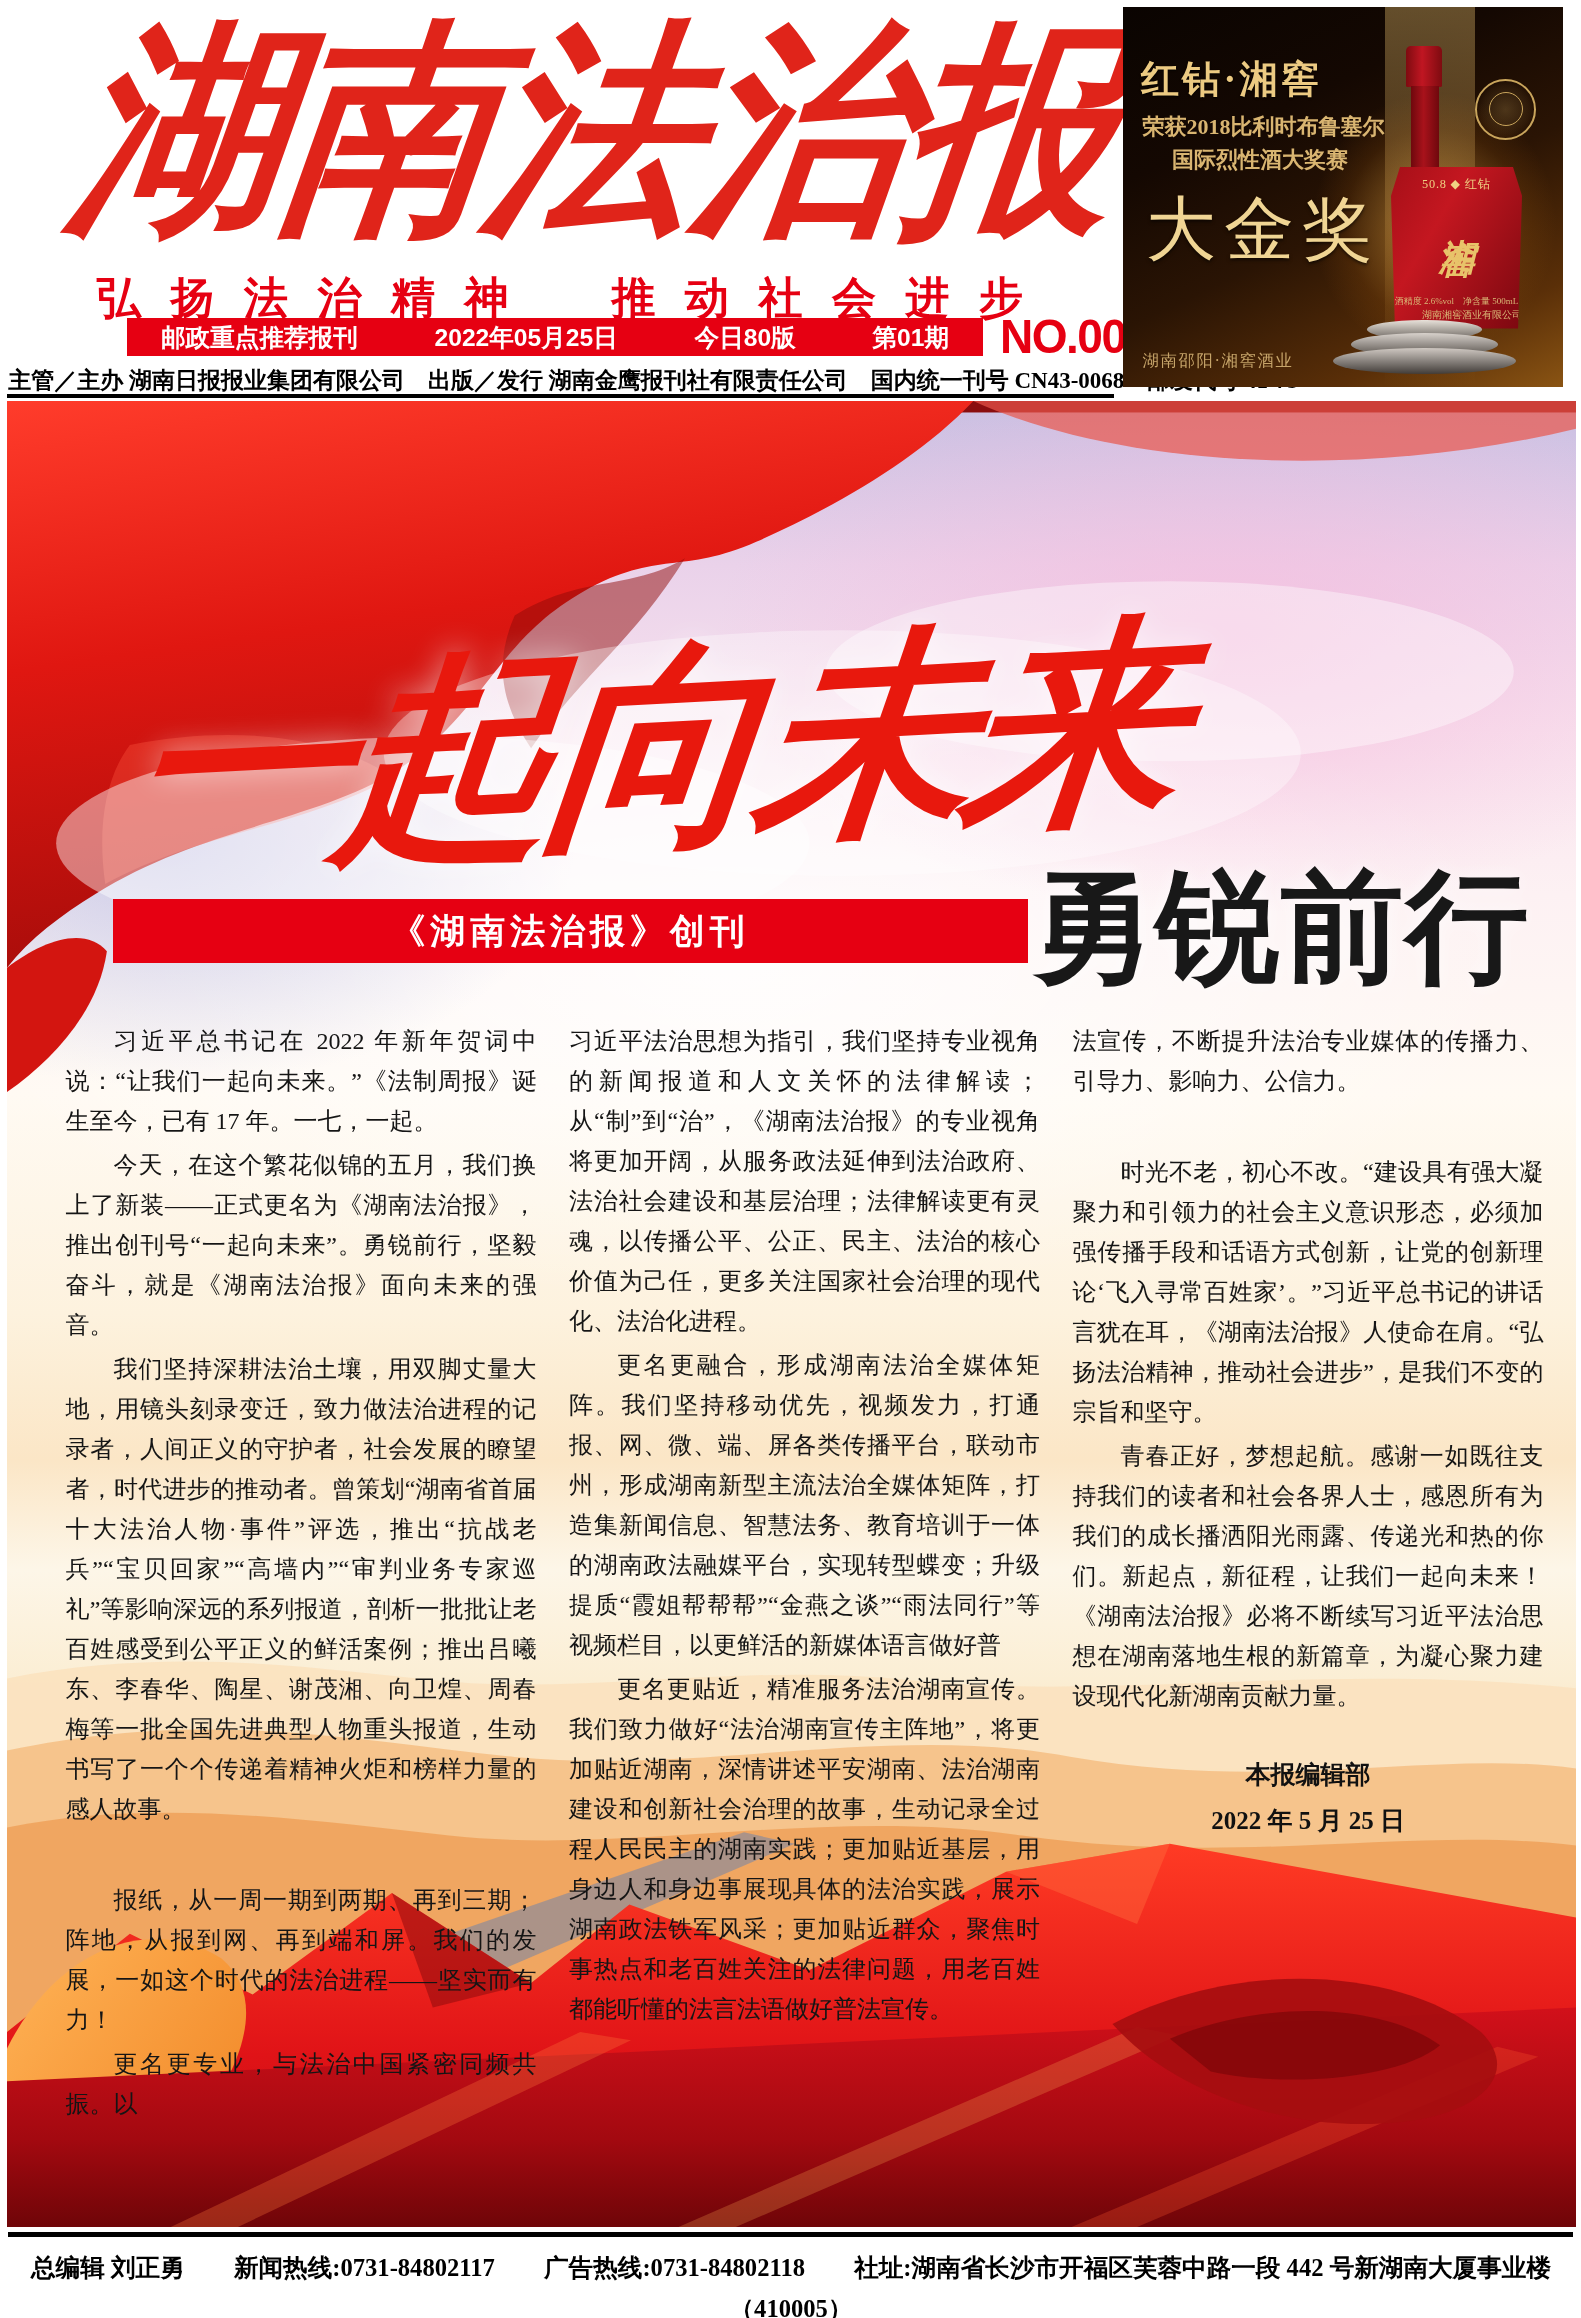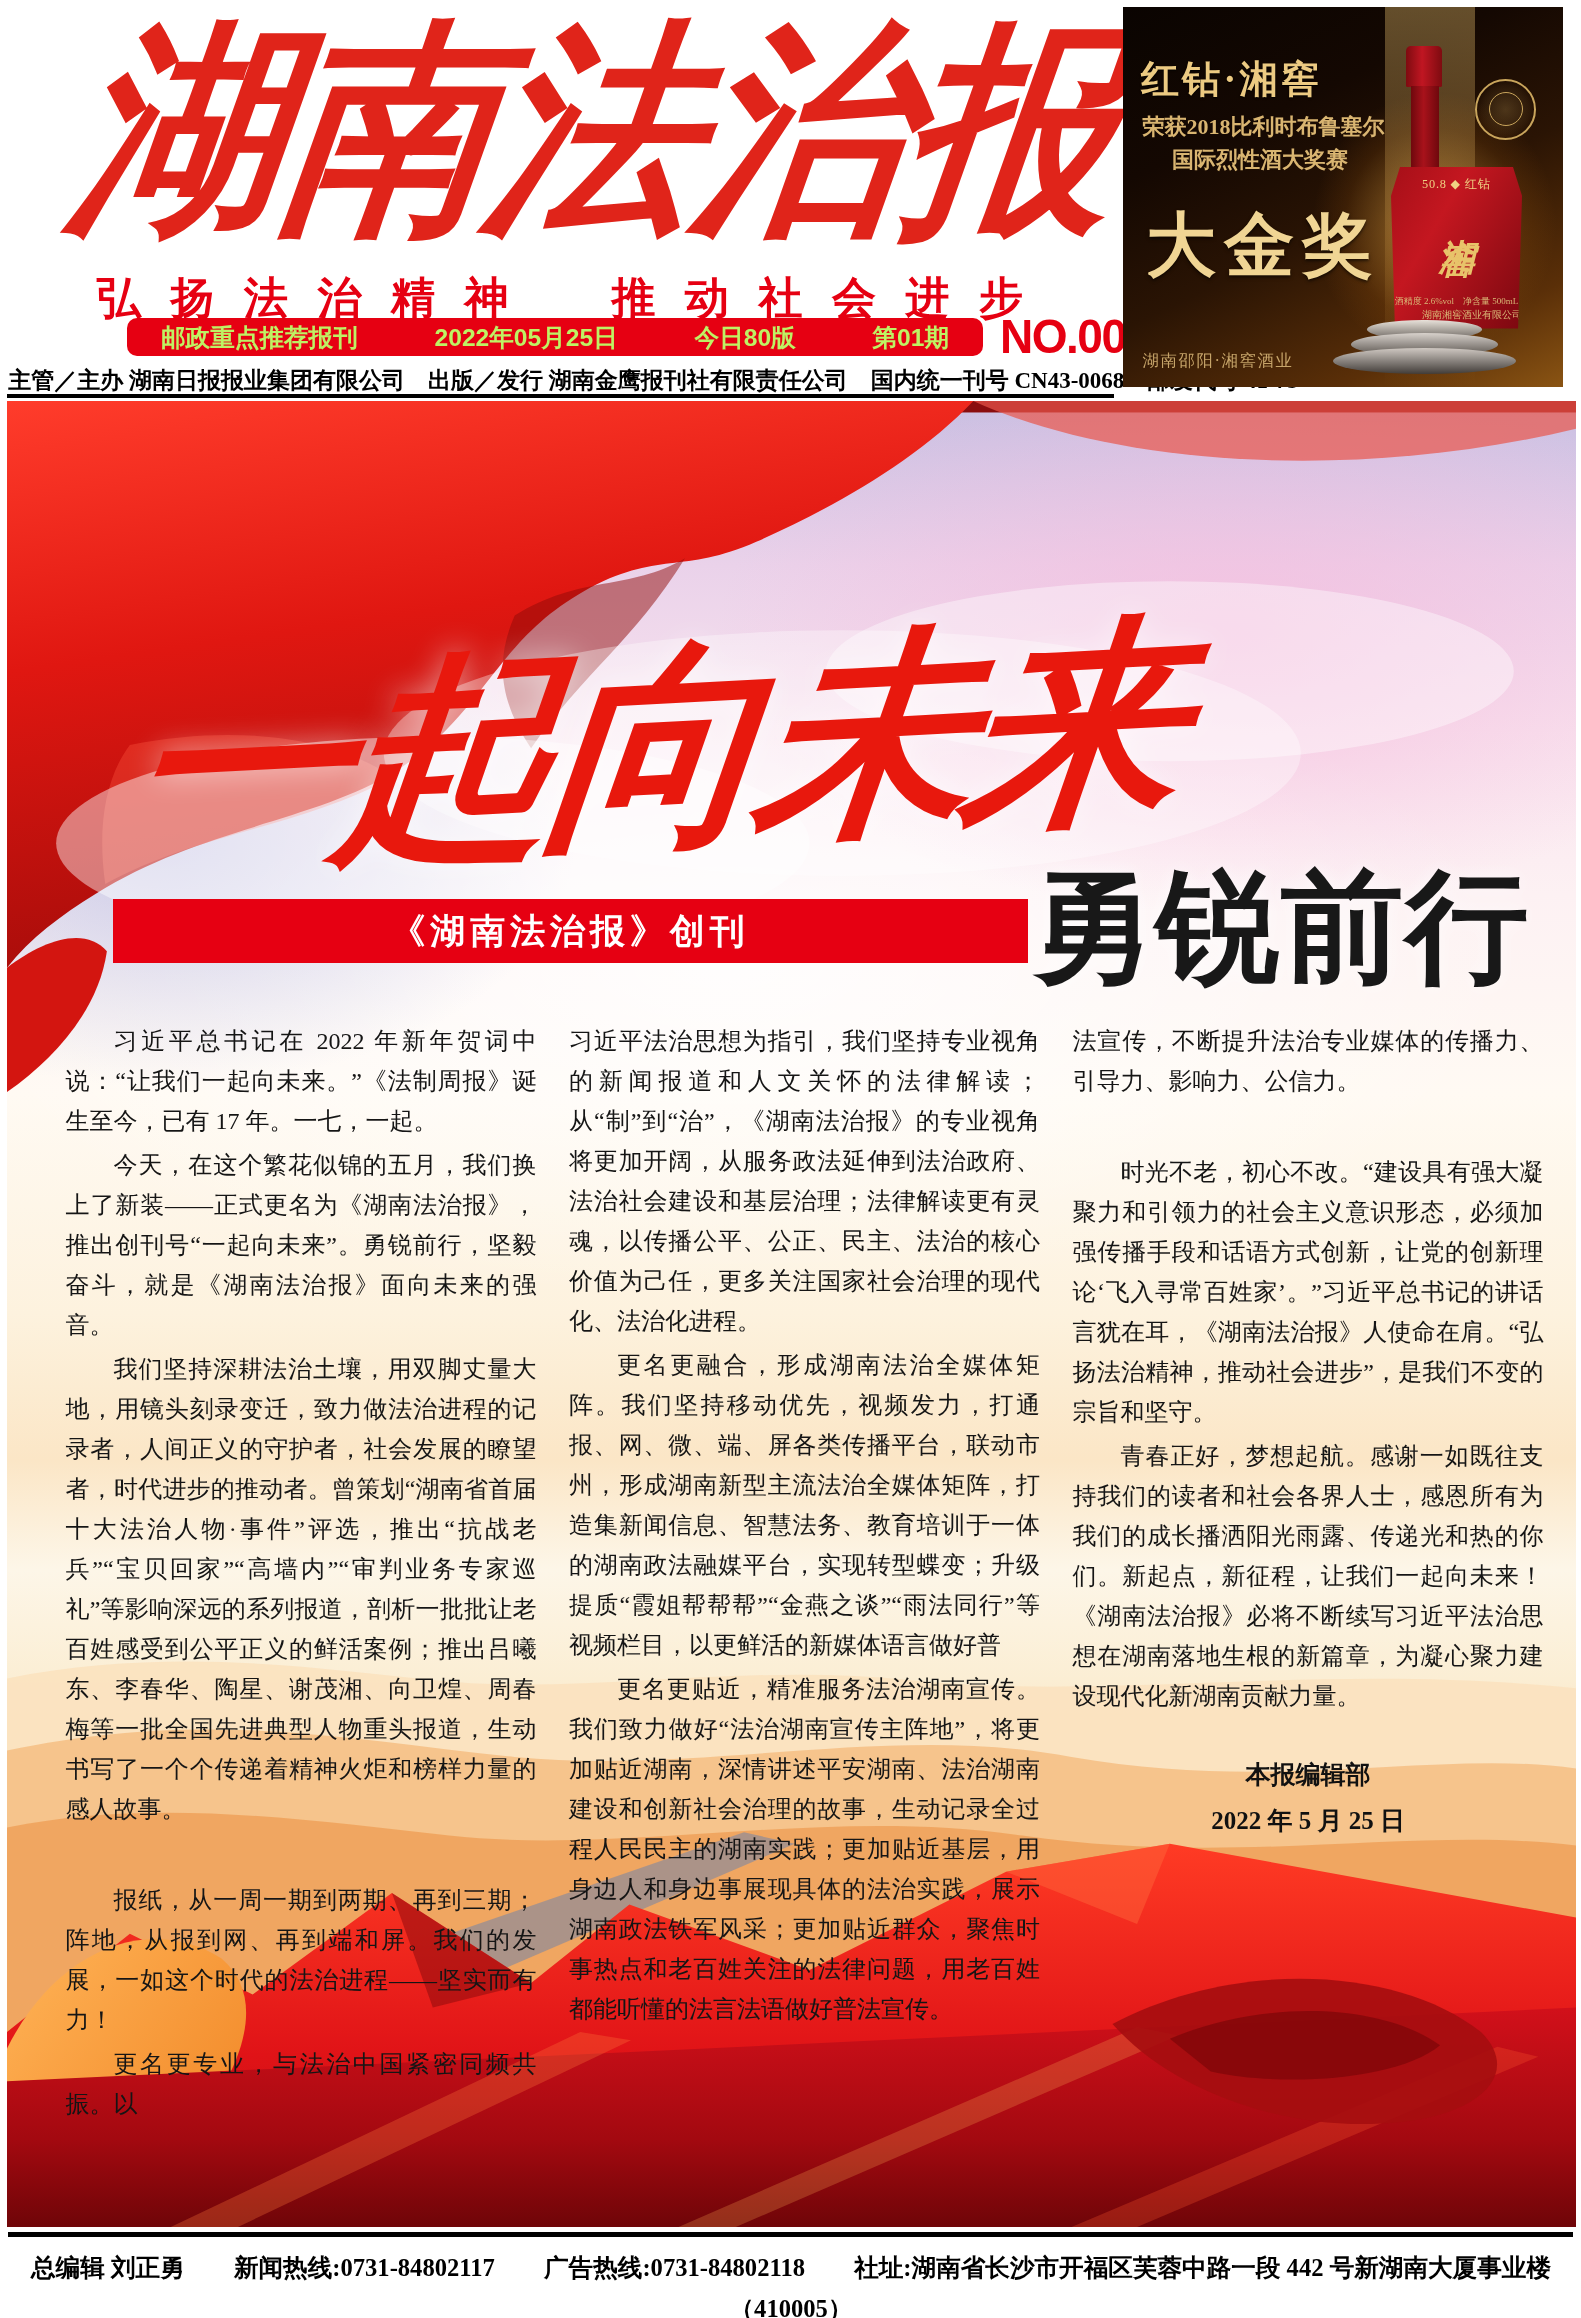--- a/index.html
+++ b/index.html
@@ -8,41 +8,41 @@
 
   
   .title-calligraphy{position:absolute;left:75px;top:-9.8px;width:1056px;height:278px;
     font-size:211px;line-height:278px;font-weight:bold;font-style:italic;white-space:nowrap;
     color:#e0241a;transform:skewX(-7deg) scaleY(1.08);transform-origin:left center;
     letter-spacing:-3.3px;font-family:"DejaVu Serif","Liberation Serif",serif;}
   .slogan{position:absolute;left:97px;top:269px;font-size:44px;font-weight:900;color:#e60012;
     letter-spacing:29.5px;white-space:nowrap;font-family:"Liberation Sans","DejaVu Sans",sans-serif;}
   .info-bar{position:absolute;left:127px;top:318px;width:856px;height:38px;background:#e60012;
     display:flex;align-items:center;justify-content:space-between;padding:0 34px;box-sizing:border-box;
-    color:#bef264;font-weight:bold;font-size:24.6px;font-family:"Liberation Sans","DejaVu Sans",sans-serif;white-space:nowrap;border-radius:10px;}
+    color:#ffffff;font-weight:bold;font-size:24.6px;font-family:"Liberation Sans","DejaVu Sans",sans-serif;white-space:nowrap;}
   .issue-no{position:absolute;left:1000px;top:308px;font-size:49px;font-weight:900;color:#e60012;
     font-family:"Liberation Sans","DejaVu Sans",sans-serif;transform:scaleX(.94);transform-origin:left;letter-spacing:-1.6px;}
   .publisher{position:absolute;left:8.2px;top:365px;width:1105px;font-size:23px;font-weight:bold;
     color:#000;white-space:nowrap;}
   .rule{position:absolute;background:#000;}
   .rule-top{left:6.5px;top:394px;width:1107px;height:4.1px;}
   .rule-bottom{left:8.2px;top:2232px;width:1565px;height:4.9px;}
 
   
   .ad{position:absolute;left:1123px;top:6.5px;width:440px;height:380px;overflow:hidden;
       background:linear-gradient(155deg,#0a0401 0%,#140802 30%,#2a1404 55%,#5a2f08 82%,#8a5413 100%);}
   .ad-glow{position:absolute;left:164px;top:24.6px;width:295px;height:352px;
       background:radial-gradient(ellipse 55% 50% at 50% 55%,rgba(255,190,80,.55),rgba(160,90,15,.18) 55%,rgba(0,0,0,0) 75%);}
   .ad-beam{position:absolute;left:262px;top:0;width:90px;height:380px;
       background:linear-gradient(180deg,rgba(255,210,120,.35),rgba(255,190,90,.12) 70%,rgba(255,190,90,0));}
   .ad-brand{position:absolute;left:18px;top:47px;font-size:38px;font-weight:900;color:#ecca82;
       letter-spacing:3.3px;text-shadow:0 0.8px 1.6px #000;}
   .ad-award1{position:absolute;left:19.6px;top:105px;font-size:22px;font-weight:bold;color:#d9b571;}
   .ad-award2{position:absolute;left:49px;top:138px;font-size:22px;font-weight:bold;color:#d9b571;}
-  .ad-gold{position:absolute;left:23px;top:192px;font-size:70px;font-weight:700;color:#f0d594;
+  .ad-gold{position:absolute;left:23px;top:176px;font-size:70px;font-weight:400;color:#f0d594;
       letter-spacing:8.2px;text-shadow:0 1.6px 3.3px rgba(0,0,0,.6);
       font-family:"Liberation Sans","DejaVu Sans",sans-serif;}
   .ad-company{position:absolute;left:19.6px;bottom:14.7px;font-size:16.4px;color:#c6a469;letter-spacing:1.6px;}
   .ad-seal{position:absolute;left:352px;top:72px;width:61px;height:61px;border-radius:50%;
       border:2.5px double #c9a55c;box-sizing:border-box;
       background:radial-gradient(circle,rgba(201,165,92,.25) 0%,rgba(201,165,92,.05) 60%,transparent 70%);}
   .ad-seal::after{content:"";position:absolute;left:11.5px;top:11.5px;right:11.5px;bottom:11.5px;
       border-radius:50%;border:0.8px solid #c9a55c;}
   .bottle-cap{position:absolute;left:283px;top:39px;width:36px;height:41px;border-radius:4.9px 4.9px 1.6px 1.6px;
       background:linear-gradient(90deg,#7e0b10,#c01622 45%,#7e0b10);}

